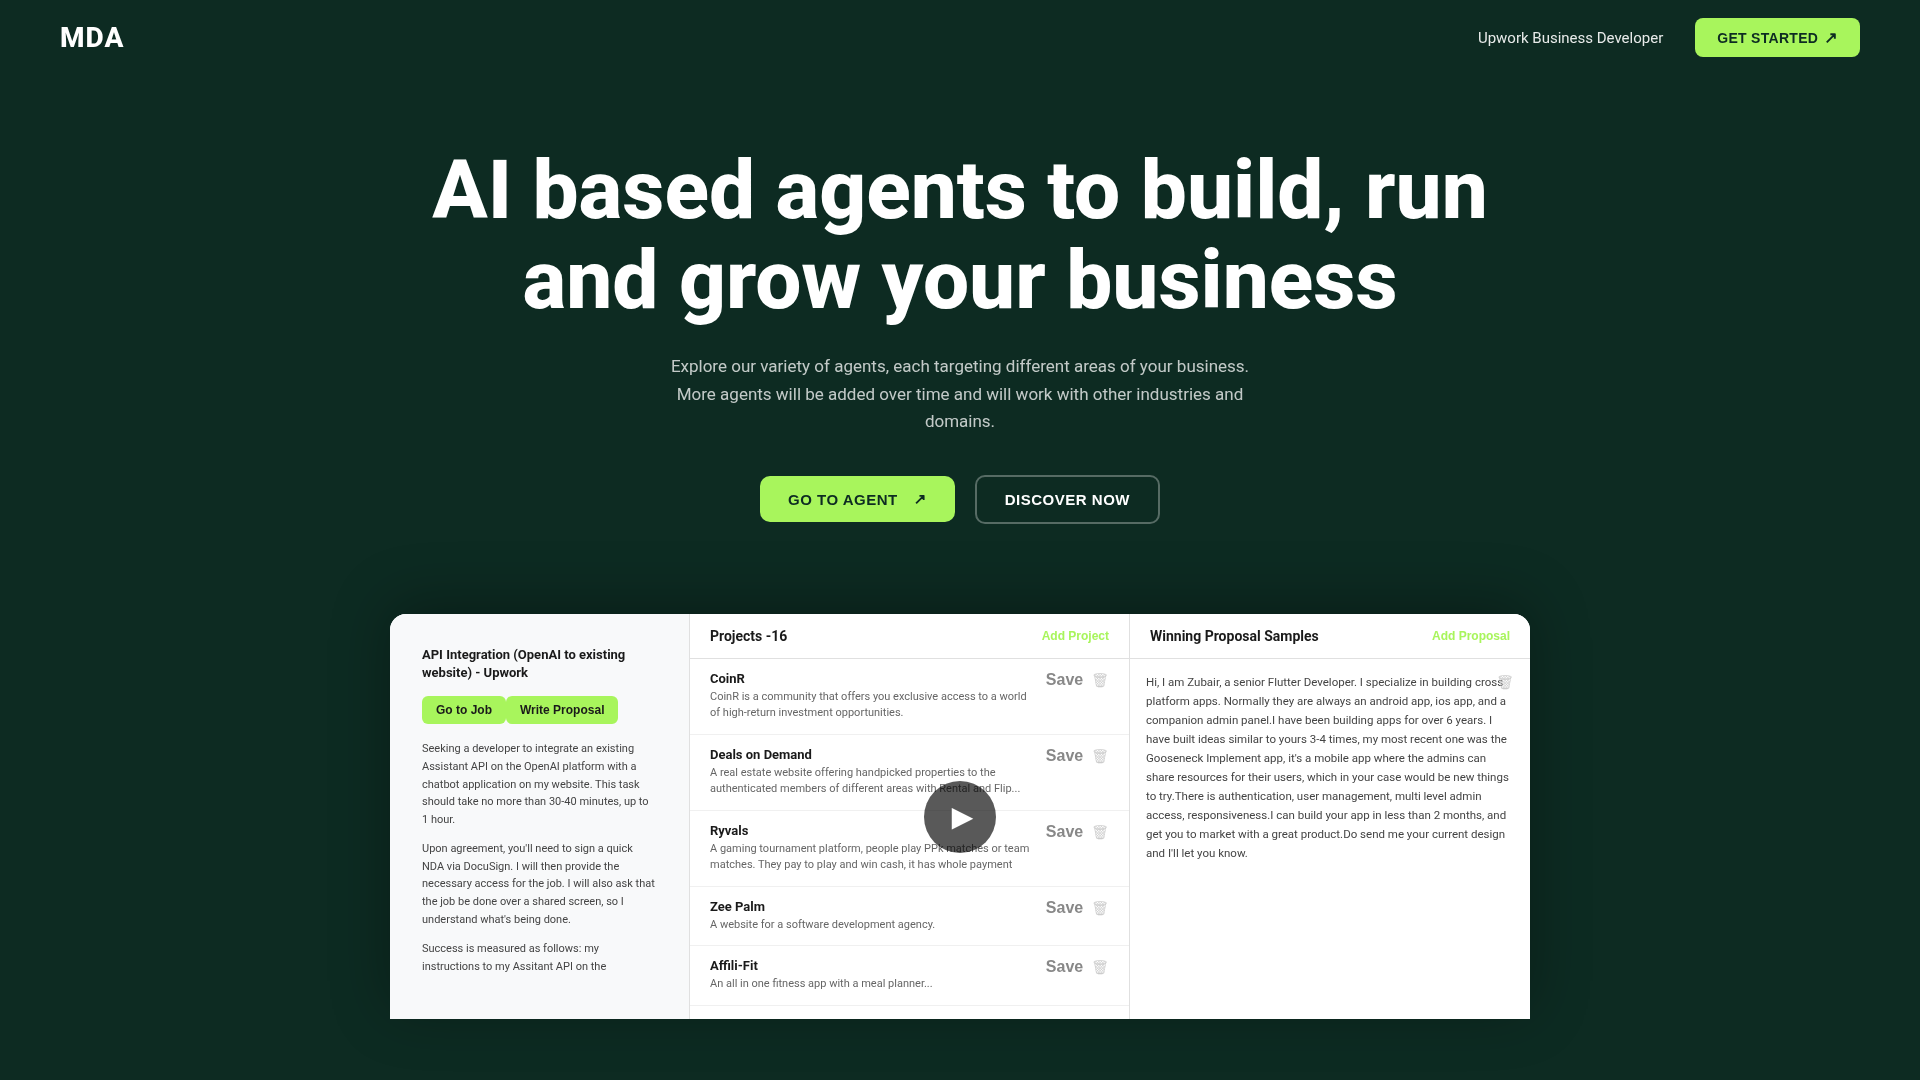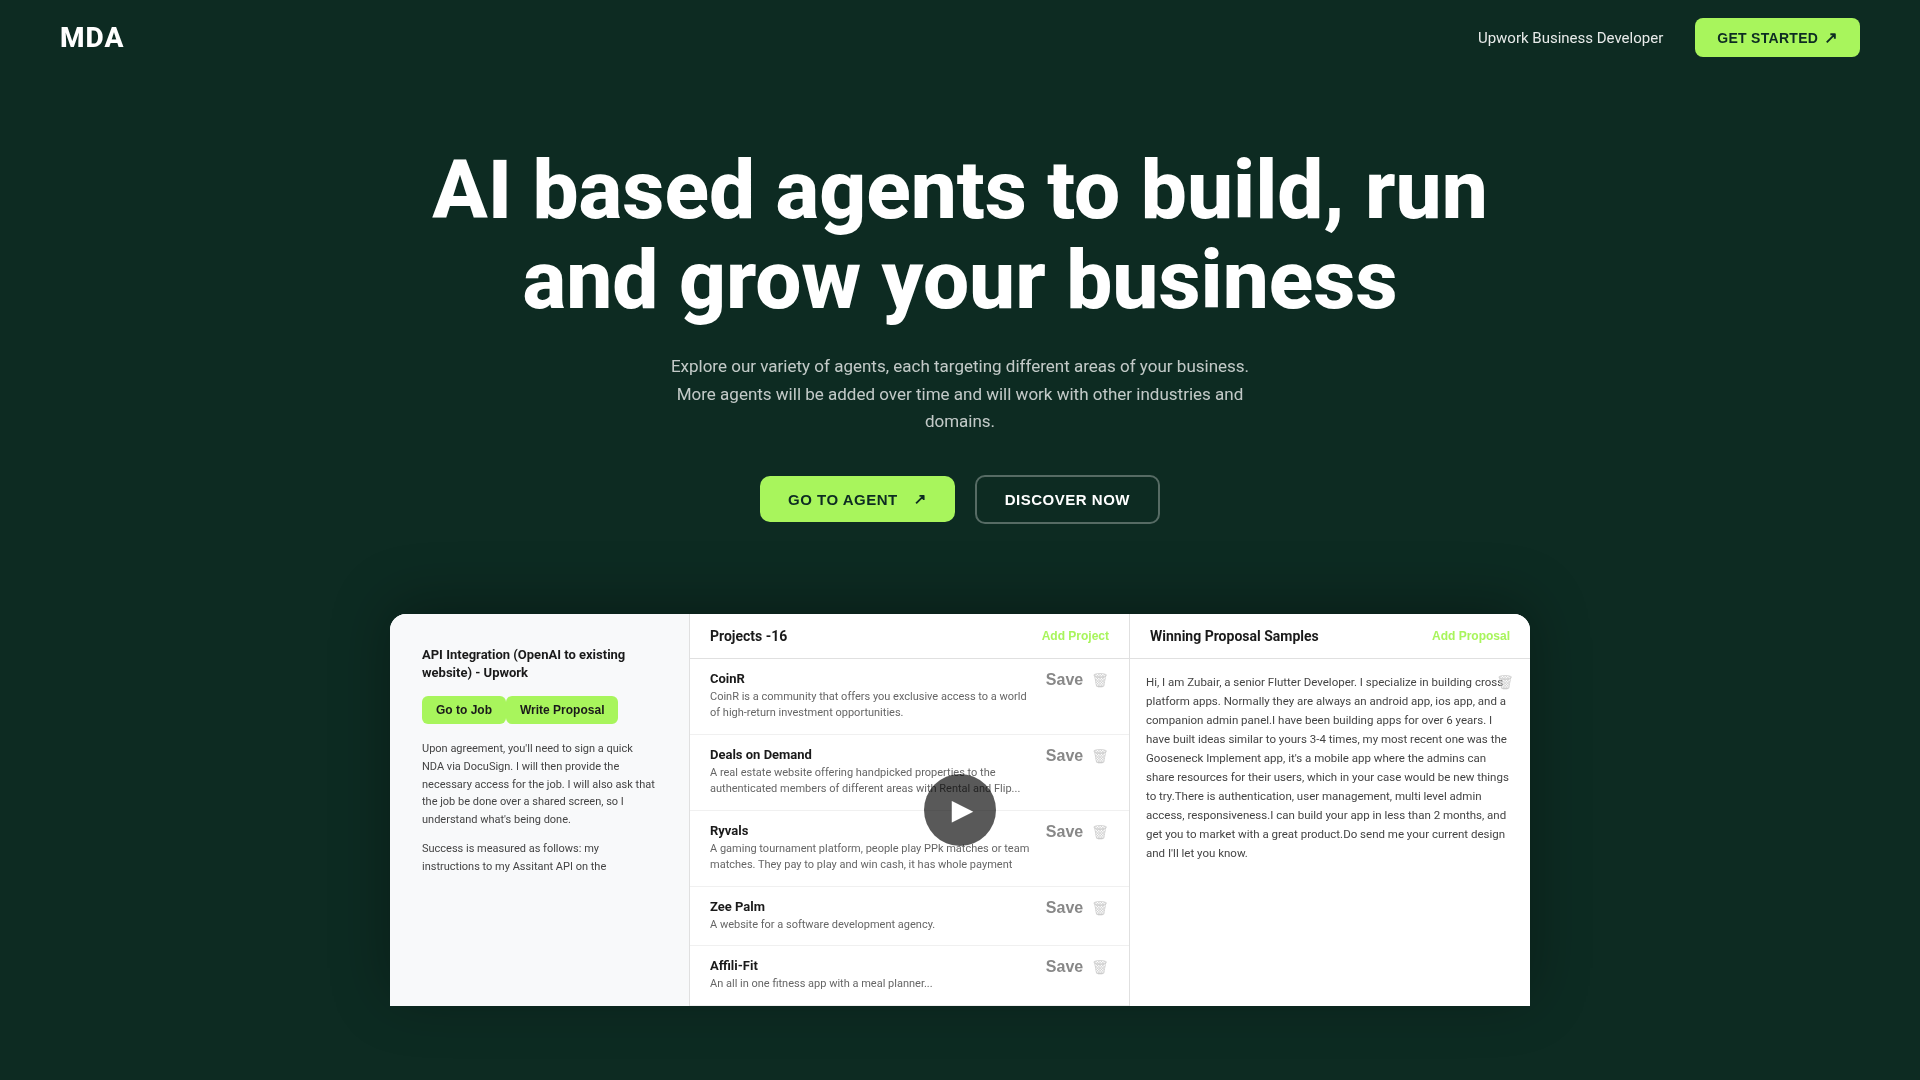--- a/index.html
+++ b/index.html
@@ -304,20 +304,21 @@
 
 <div class="app-preview">
 
   <div class="left-panel">
     <div class="job-title">API Integration (OpenAI to existing website) - Upwork</div>
     <div class="action-buttons">
       <button class="btn-go-job">Go to Job</button>
       <button class="btn-write-proposal">Write Proposal</button>
     </div>
     <div class="job-description">
+      <p>Seeking a developer to integrate an existing Assistant API on the OpenAI platform with a chatbot application on my website. This task should take no more than 30-40 minutes, up to 1 hour.</p>
       <p>Upon agreement, you'll need to sign a quick NDA via DocuSign. I will then provide the necessary access for the job. I will also ask that the job be done over a shared screen, so I understand what's being done.</p>
       <p>Success is measured as follows: my instructions to my Assitant API on the</p>
     </div>
   </div>
 
   <div class="middle-panel">
     <div class="panel-header">
       <span class="panel-header-title">Projects -16</span>
       <button class="add-link">Add Project</button>
     </div>

